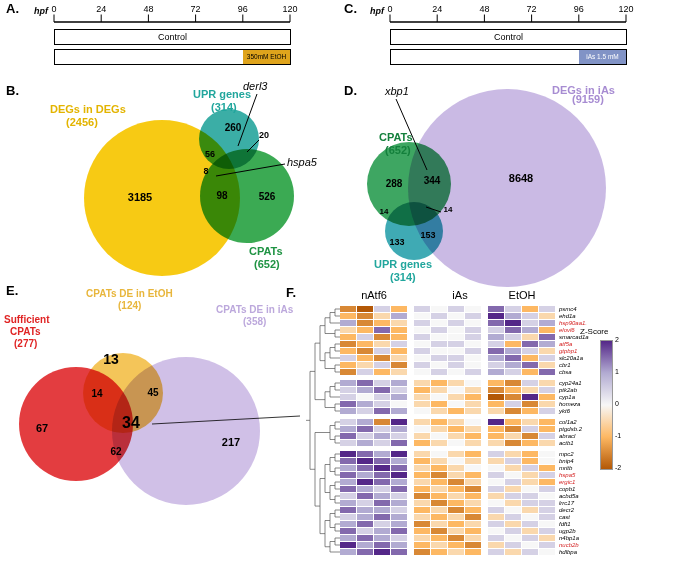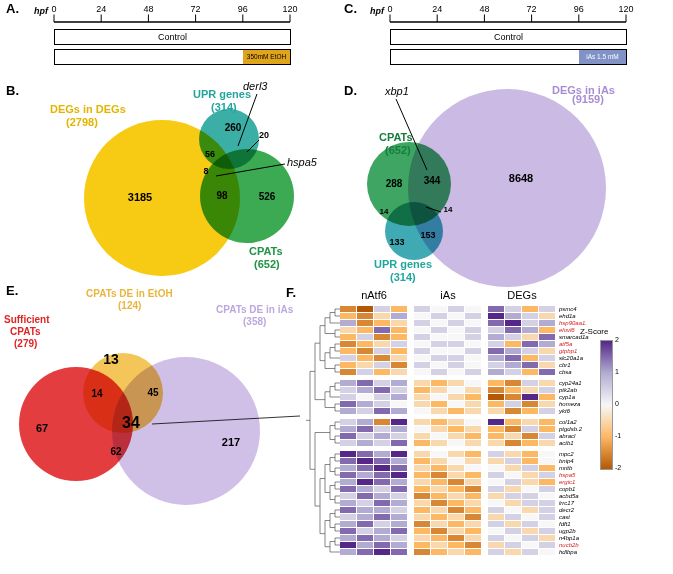--- a/index.html
+++ b/index.html
@@ -105,21 +105,21 @@
     <span class="bartext">Control</span>
   </div>
   <div class="tbar" style="left:390px;top:49px;width:237px">
     <div class="seg seg-ias" style="left:188px;width:47px;background:#8193C6">
       <span class="segtext">iAs 1.5 mM</span>
     </div>
   </div>
 
   <div class="lbl plabel" style="left:6px;top:84px">B.</div>
   <div class="lbl setname" style="left:50px;top:103px;color:#E3B400">DEGs in DEGs</div>
-  <div class="lbl setname" style="left:66px;top:116px;color:#E3B400">(2798)</div>
+  <div class="lbl setname" style="left:66px;top:116px;color:#E3B400">(2456)</div>
   <div class="lbl setname" style="left:193px;top:88px;color:#21A69D">UPR genes</div>
   <div class="lbl setname" style="left:211px;top:101px;color:#21A69D">(314)</div>
   <div class="lbl setname" style="left:249px;top:245px;color:#1F9343">CPATs</div>
   <div class="lbl setname" style="left:254px;top:258px;color:#1F9343">(652)</div>
   <div class="lbl it" style="left:243px;top:80px">derl3</div>
   <div class="lbl it" style="left:287px;top:156px">hspa5</div>
   <div class="lbl num" style="left:140px;top:191px;font-size:11px">3185</div>
   <div class="lbl num" style="left:233px;top:122px;font-size:10px">260</div>
   <div class="lbl num" style="left:210px;top:150px;font-size:9px">56</div>
   <div class="lbl num" style="left:206px;top:167px;font-size:9px">8</div>
@@ -141,35 +141,35 @@
   <div class="lbl num" style="left:384px;top:208px;font-size:8px">14</div>
   <div class="lbl num" style="left:397px;top:238px;font-size:9px">133</div>
   <div class="lbl num" style="left:428px;top:231px;font-size:9px">153</div>
   <div class="lbl num" style="left:448px;top:206px;font-size:8px">14</div>
 
   <div class="lbl plabel" style="left:6px;top:284px">E.</div>
   <div class="lbl setname sm" style="left:86px;top:288px;color:#E8B63C">CPATs DE in EtOH</div>
   <div class="lbl setname sm" style="left:118px;top:300px;color:#E8B63C">(124)</div>
   <div class="lbl setname sm" style="left:4px;top:314px;color:#E02424">Sufficient</div>
   <div class="lbl setname sm" style="left:10px;top:326px;color:#E02424">CPATs</div>
-  <div class="lbl setname sm" style="left:14px;top:338px;color:#E02424">(279)</div>
+  <div class="lbl setname sm" style="left:14px;top:338px;color:#E02424">(277)</div>
   <div class="lbl setname sm" style="left:216px;top:304px;color:#BCA8DC">CPATs DE in iAs</div>
   <div class="lbl setname sm" style="left:243px;top:316px;color:#BCA8DC">(358)</div>
   <div class="lbl num" style="left:42px;top:422px;font-size:11px">67</div>
   <div class="lbl num" style="left:111px;top:352px;font-size:14px">13</div>
   <div class="lbl num" style="left:97px;top:388px;font-size:10px">14</div>
   <div class="lbl num" style="left:131px;top:414px;font-size:16px">34</div>
   <div class="lbl num" style="left:153px;top:387px;font-size:10px">45</div>
   <div class="lbl num" style="left:116px;top:446px;font-size:10px">62</div>
   <div class="lbl num" style="left:231px;top:436px;font-size:11px">217</div>
 
   <div class="lbl plabel" style="left:286px;top:286px">F.</div>
   <div class="hm-header" style="left:374px;top:289px">nAtf6</div>
-  <div class="hm-header" style="left:448px;top:289px">iAs</div>
-  <div class="hm-header" style="left:522px;top:289px">DEGs</div>
+  <div class="hm-header" style="left:460px;top:289px">iAs</div>
+  <div class="hm-header" style="left:522px;top:289px">EtOH</div>
   <svg id="dendro" class="tl" style="left:293px;top:306px" width="48" height="252">
       <line x1="42" y1="3" x2="47" y2="3" stroke="#555" stroke-width="0.7"></line>
       <line x1="42" y1="10" x2="47" y2="10" stroke="#555" stroke-width="0.7"></line>
       <line x1="42" y1="3" x2="42" y2="10" stroke="#555" stroke-width="0.7"></line>
       <line x1="37" y1="6.5" x2="42" y2="6.5" stroke="#555" stroke-width="0.7"></line>
       <line x1="37" y1="17" x2="47" y2="17" stroke="#555" stroke-width="0.7"></line>
       <line x1="37" y1="6.5" x2="37" y2="17" stroke="#555" stroke-width="0.7"></line>
       <line x1="42" y1="24" x2="47" y2="24" stroke="#555" stroke-width="0.7"></line>
       <line x1="42" y1="31" x2="47" y2="31" stroke="#555" stroke-width="0.7"></line>
       <line x1="42" y1="24" x2="42" y2="31" stroke="#555" stroke-width="0.7"></line>

